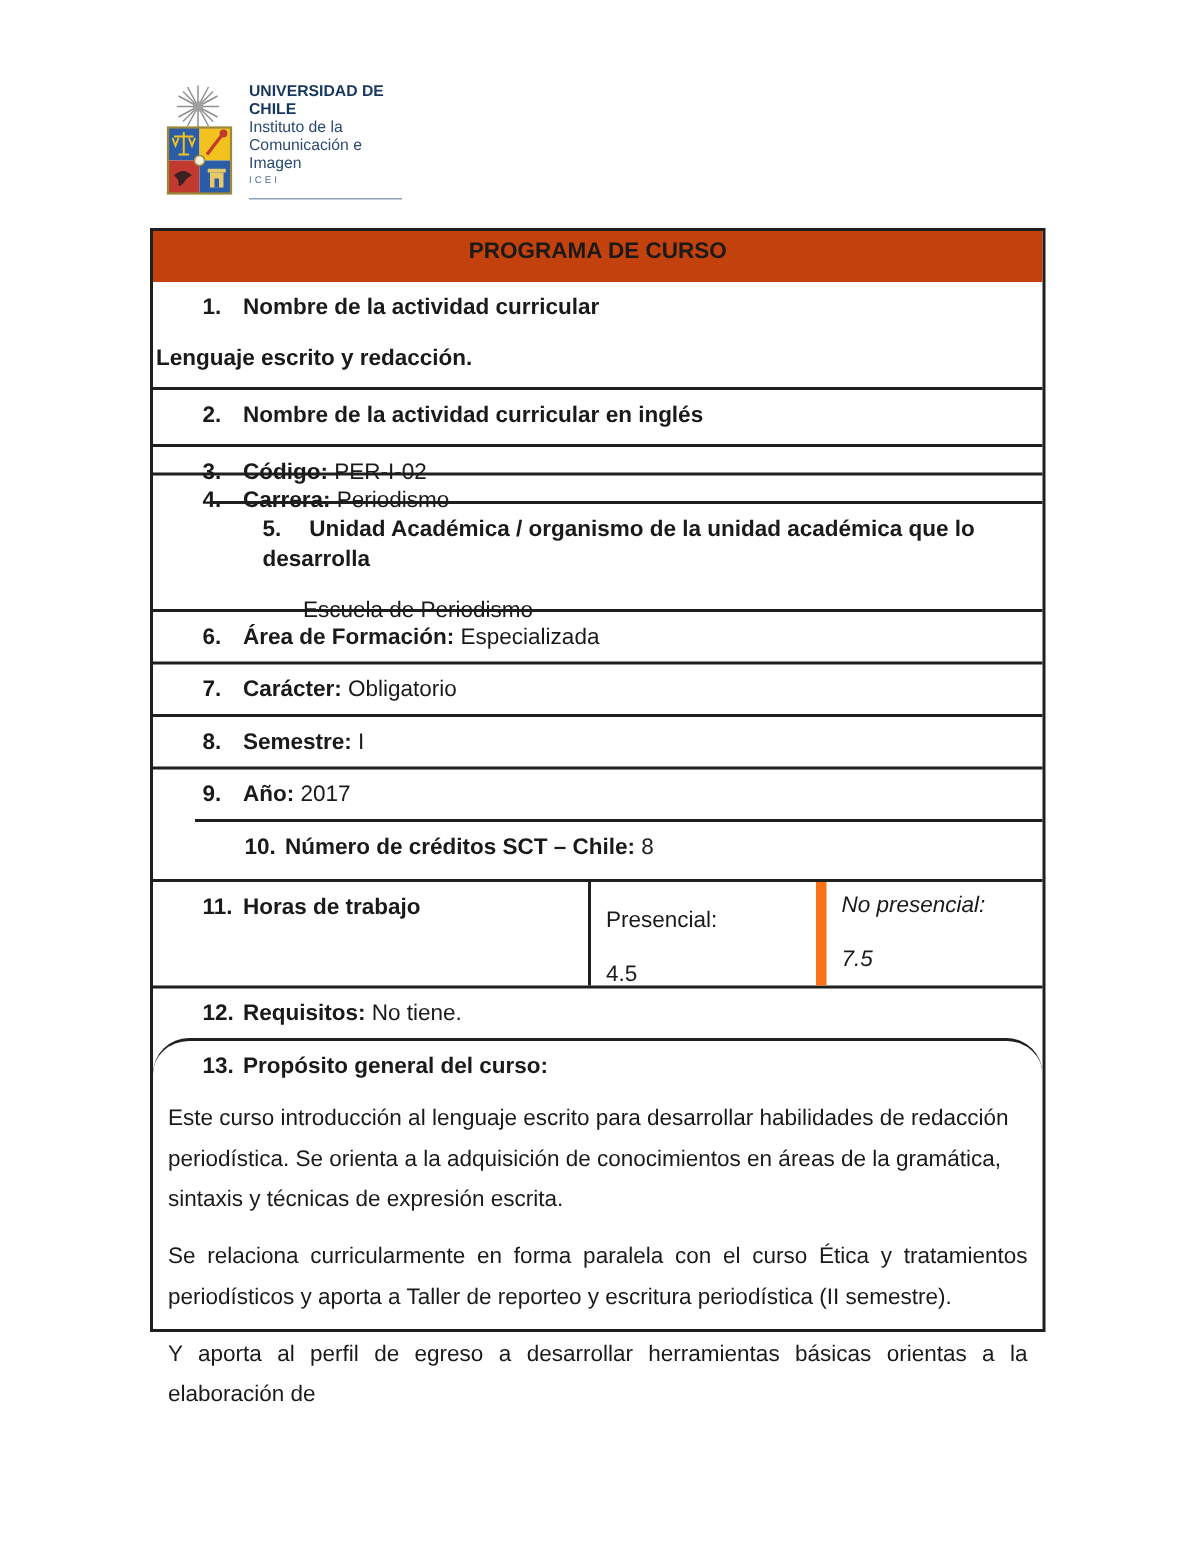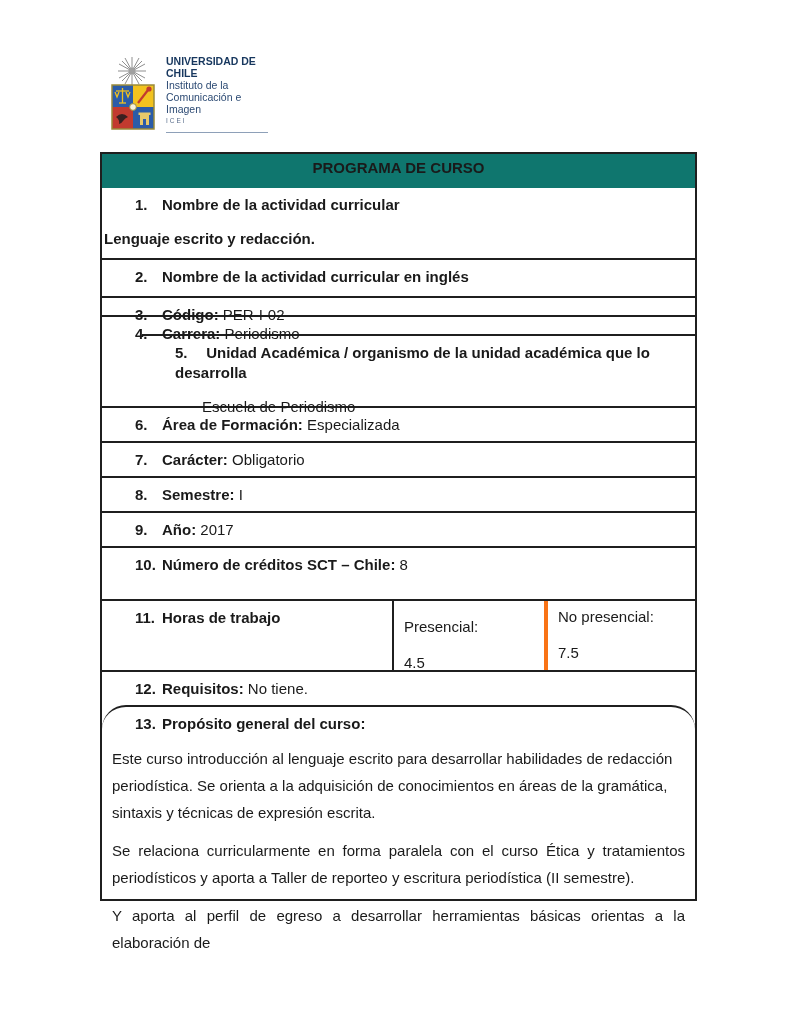--- a/index.html
+++ b/index.html
@@ -20,44 +20,44 @@
   .logo-inst { font-size:10.5px; color:#2c4a73; line-height:12px; }
   .logo-icei { font-size:6.5px; color:#5a6e8c; letter-spacing:2px; margin-top:2px; }
 
   
   .doc-table {
     position:absolute; left:100px; top:152px; width:597px;
     border:2px solid #1f1f1f;
     font-size:15px;
   }
   .t-head {
-    height:34px; background:#0f766e;
+    height:34px; background:#c2410c;
     text-align:center; font-weight:bold; padding-top:5px;
   }
   .row { border-top:2px solid #1f1f1f; padding-top:7px; }
   .r1  { height:70px; }
   .r2  { height:38px; }
   .r3,.r4 { height:19px; }
   .r5  { height:72px;margin-left:40px; }
   .r6,.r7,.r8,.r9 { height:35px; }
-  .r10 { height:53px; }
+  .r10 { height:40px;margin-left:28px; }
   .r11 { height:71px; padding:0; display:flex; }
   .r12 { height:35px; }
   .r13 { height:194px;border-radius:24px; }
 
   .li { padding-left:33px; line-height:20px; }
   .num { display:inline-block; width:27px; font-weight:bold; }
   .lbl { font-weight:bold; }
   .val { font-weight:normal; }
   .val-bold { font-weight:bold; padding-left:2px; margin-top:15px; }
   .sub-val { padding-left:60px; margin-top:15px; font-weight:normal; }
 
   .r11 .cell1 { width:292px; padding:7px 8px 0 0; }
   .r11 .cell2 { width:153px; border-left:2px solid #1f1f1f; padding:17px 6px 0 10px; }
-  .r11 .cell3 { width:152px; border-left:4px solid #f97316; padding:7px 6px 0 10px; }
+  .r11 .cell3 { width:152px; border-left:7px solid #f97316; padding:7px 6px 0 10px;font-style:italic; }
   .r11 .hours-val { margin-top:19px; }
 
   .r13 .para { padding:0 10px; margin-top:11px; line-height:27px; font-weight:normal; }
   .r13 .justified { text-align:justify; }
 </style>
 </head>
 <body>
 
 <div class="page">
 

